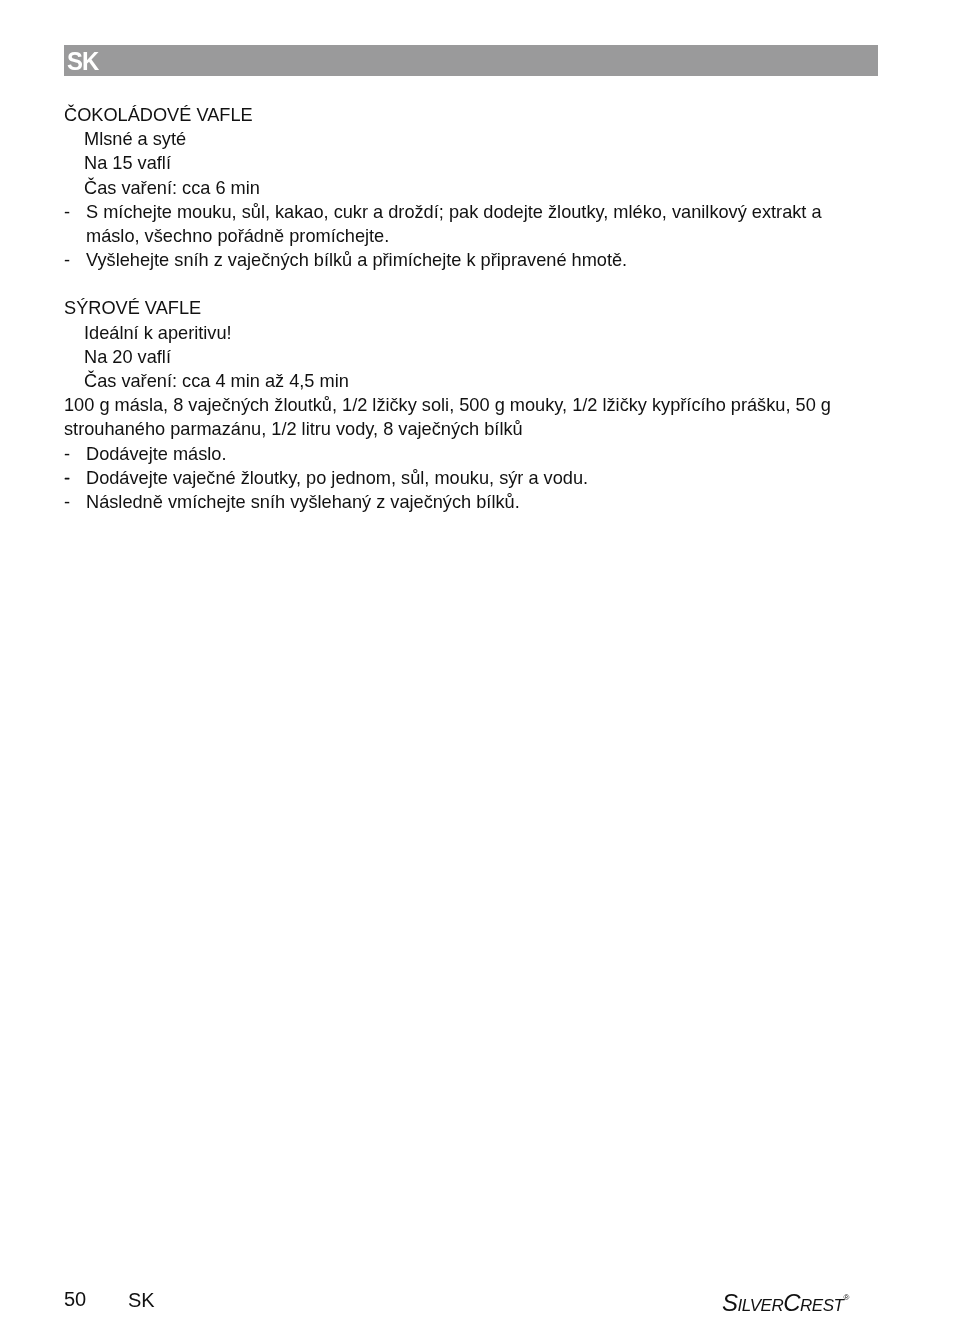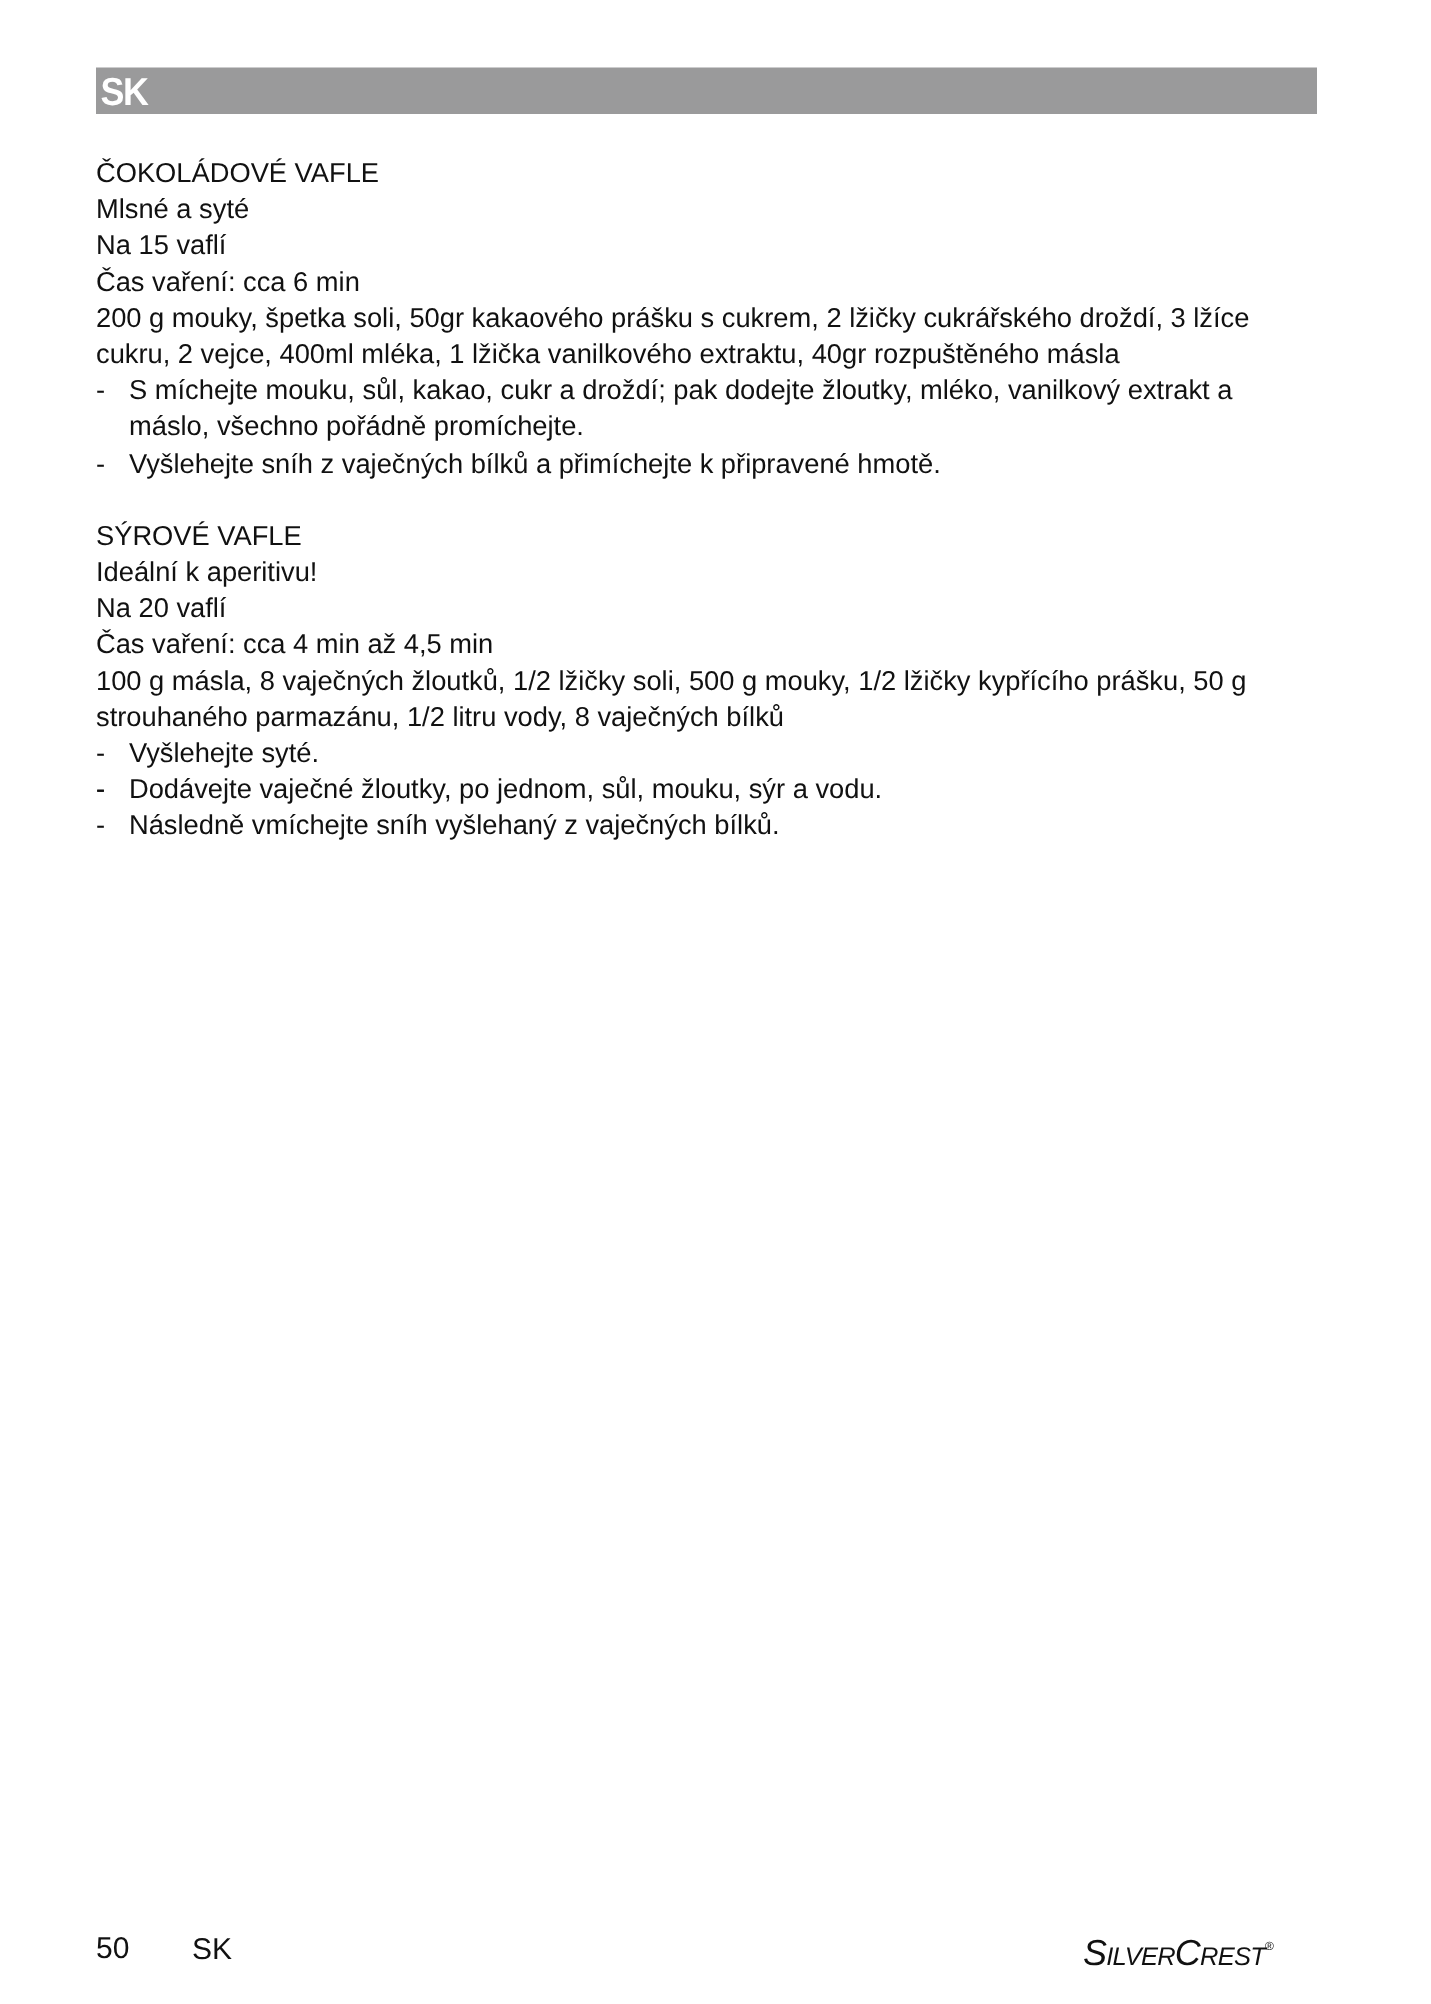--- a/index.html
+++ b/index.html
@@ -5,21 +5,21 @@
   html, body { margin: 0; padding: 0; background: #ffffff; }
   body { width: 954px; height: 1336px; position: relative; overflow: hidden;
          font-family: "Liberation Sans", sans-serif; color: #111111; }
   .header-bar { position: absolute; left: 64px; top: 45px; width: 814px; height: 31px;
                 background: #9a9a9b; }
   .header-bar .lang { position: absolute; left: 3px; top: 1px; font-size: 26px; font-weight: bold;
                       color: #ffffff; letter-spacing: -1px; transform: scaleX(0.92); transform-origin: left; }
   .content { position: absolute; left: 64px; top: 103px; width: 816px; font-size: 18.2px; line-height: 24.2px; }
   .section { margin-bottom: 24px; }
   .title { font-weight: normal; }
-  .line { white-space: nowrap; }
+  .line { white-space: nowrap; margin-left: 20px; }
   .ingredients { white-space: normal; }
   .step { position: relative; padding-left: 22px; }
   .step .dash { position: absolute; left: 0; top: 0; }
   .footer-page { position: absolute; left: 64px; top: 1288px; font-size: 20px; }
   .footer-lang { position: absolute; left: 128px; top: 1289px; font-size: 20px; }
   .brand { position: absolute; left: 722px; top: 1289px; font-size: 22px; font-weight: normal;
            font-style: italic; letter-spacing: -0.5px; color: #111; }
   .brand .big { font-size: 24px; }
   .brand .small { font-size: 17px; }
   .brand sup { font-size: 8px; font-style: normal; vertical-align: top; position: relative; top: 4px; }
@@ -30,40 +30,39 @@
 <div class="header-bar">
   <span class="lang">SK</span>
 </div>
 
 <div class="content">
   <div class="section">
     <div class="title">ČOKOLÁDOVÉ VAFLE</div>
     <div class="line">Mlsné a syté</div>
     <div class="line">Na 15 vaflí</div>
     <div class="line">Čas vaření: cca 6 min</div>
-    <div class="ingredients">200 g mouky, špetka soli, 50gr kakaového prášku s cukrem, 2 lžičky cukrářského droždí,  3 lžíce cukru, 2 vejce, 400ml mléka, 1 lžička vanilkového extraktu, 40gr rozpuštěného másla</div>
     <div class="step">
       <span class="dash">-</span>
       <span>S míchejte mouku, sůl, kakao, cukr a droždí; pak dodejte žloutky, mléko, vanilkový extrakt a máslo, všechno pořádně promíchejte.</span>
     </div>
     <div class="step">
       <span class="dash">-</span>
       <span>Vyšlehejte sníh z vaječných bílků a přimíchejte k připravené hmotě.</span>
     </div>
   </div>
 
   <div class="section">
     <div class="title">SÝROVÉ VAFLE</div>
     <div class="line">Ideální k aperitivu!</div>
     <div class="line">Na 20 vaflí</div>
     <div class="line">Čas vaření: cca 4 min až 4,5 min</div>
     <div class="ingredients">100 g másla, 8 vaječných žloutků, 1/2 lžičky soli, 500 g mouky, 1/2 lžičky kypřícího prášku, 50 g strouhaného parmazánu, 1/2 litru vody, 8 vaječných bílků</div>
     <div class="step">
       <span class="dash">-</span>
-      <span>Vyšlehejte syté.</span>
+      <span>Dodávejte máslo.</span>
     </div>
     <div class="step">
       <span class="dash">-</span>
     </div>
     <div class="step">
       <span class="dash">-</span>
       <span>Dodávejte vaječné žloutky, po jednom, sůl, mouku, sýr a vodu.</span>
     </div>
     <div class="step">
       <span class="dash">-</span>

